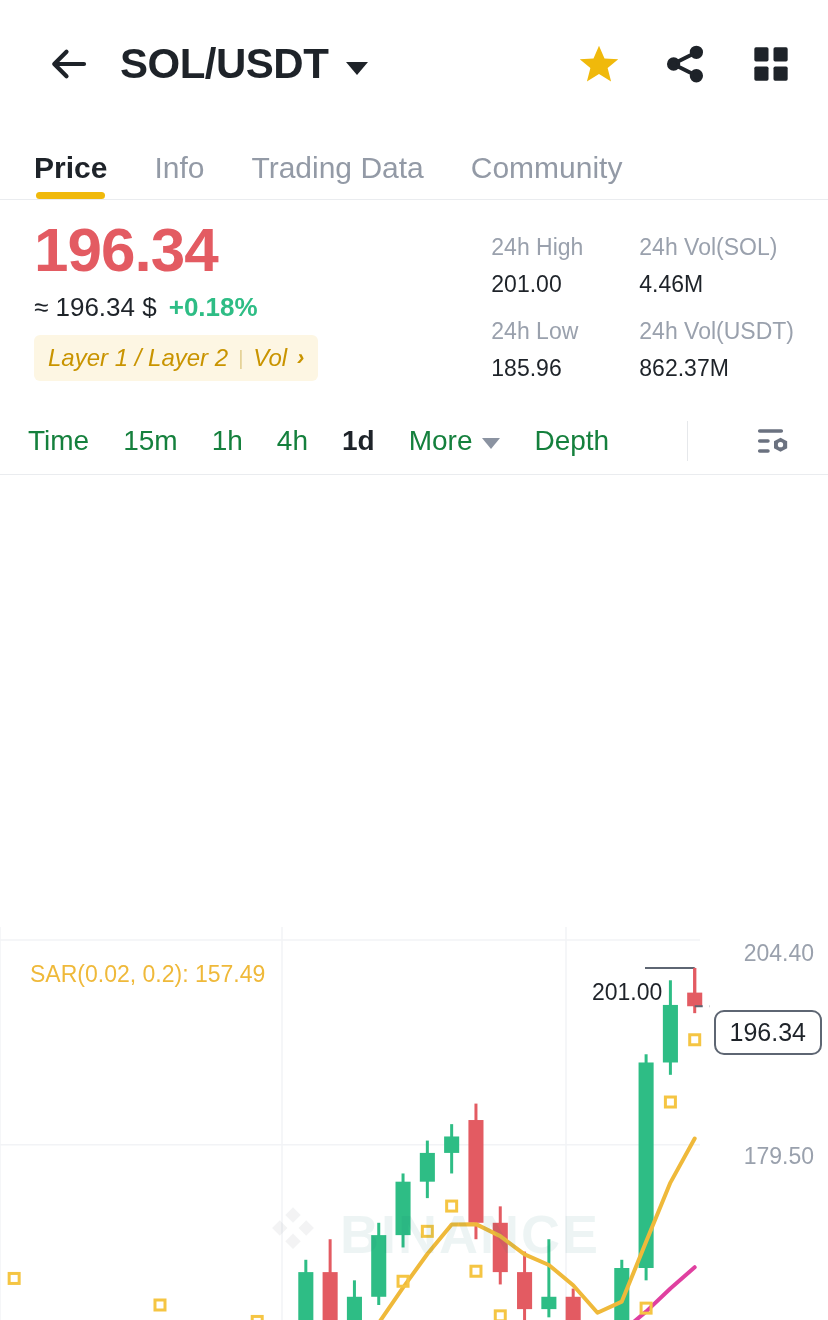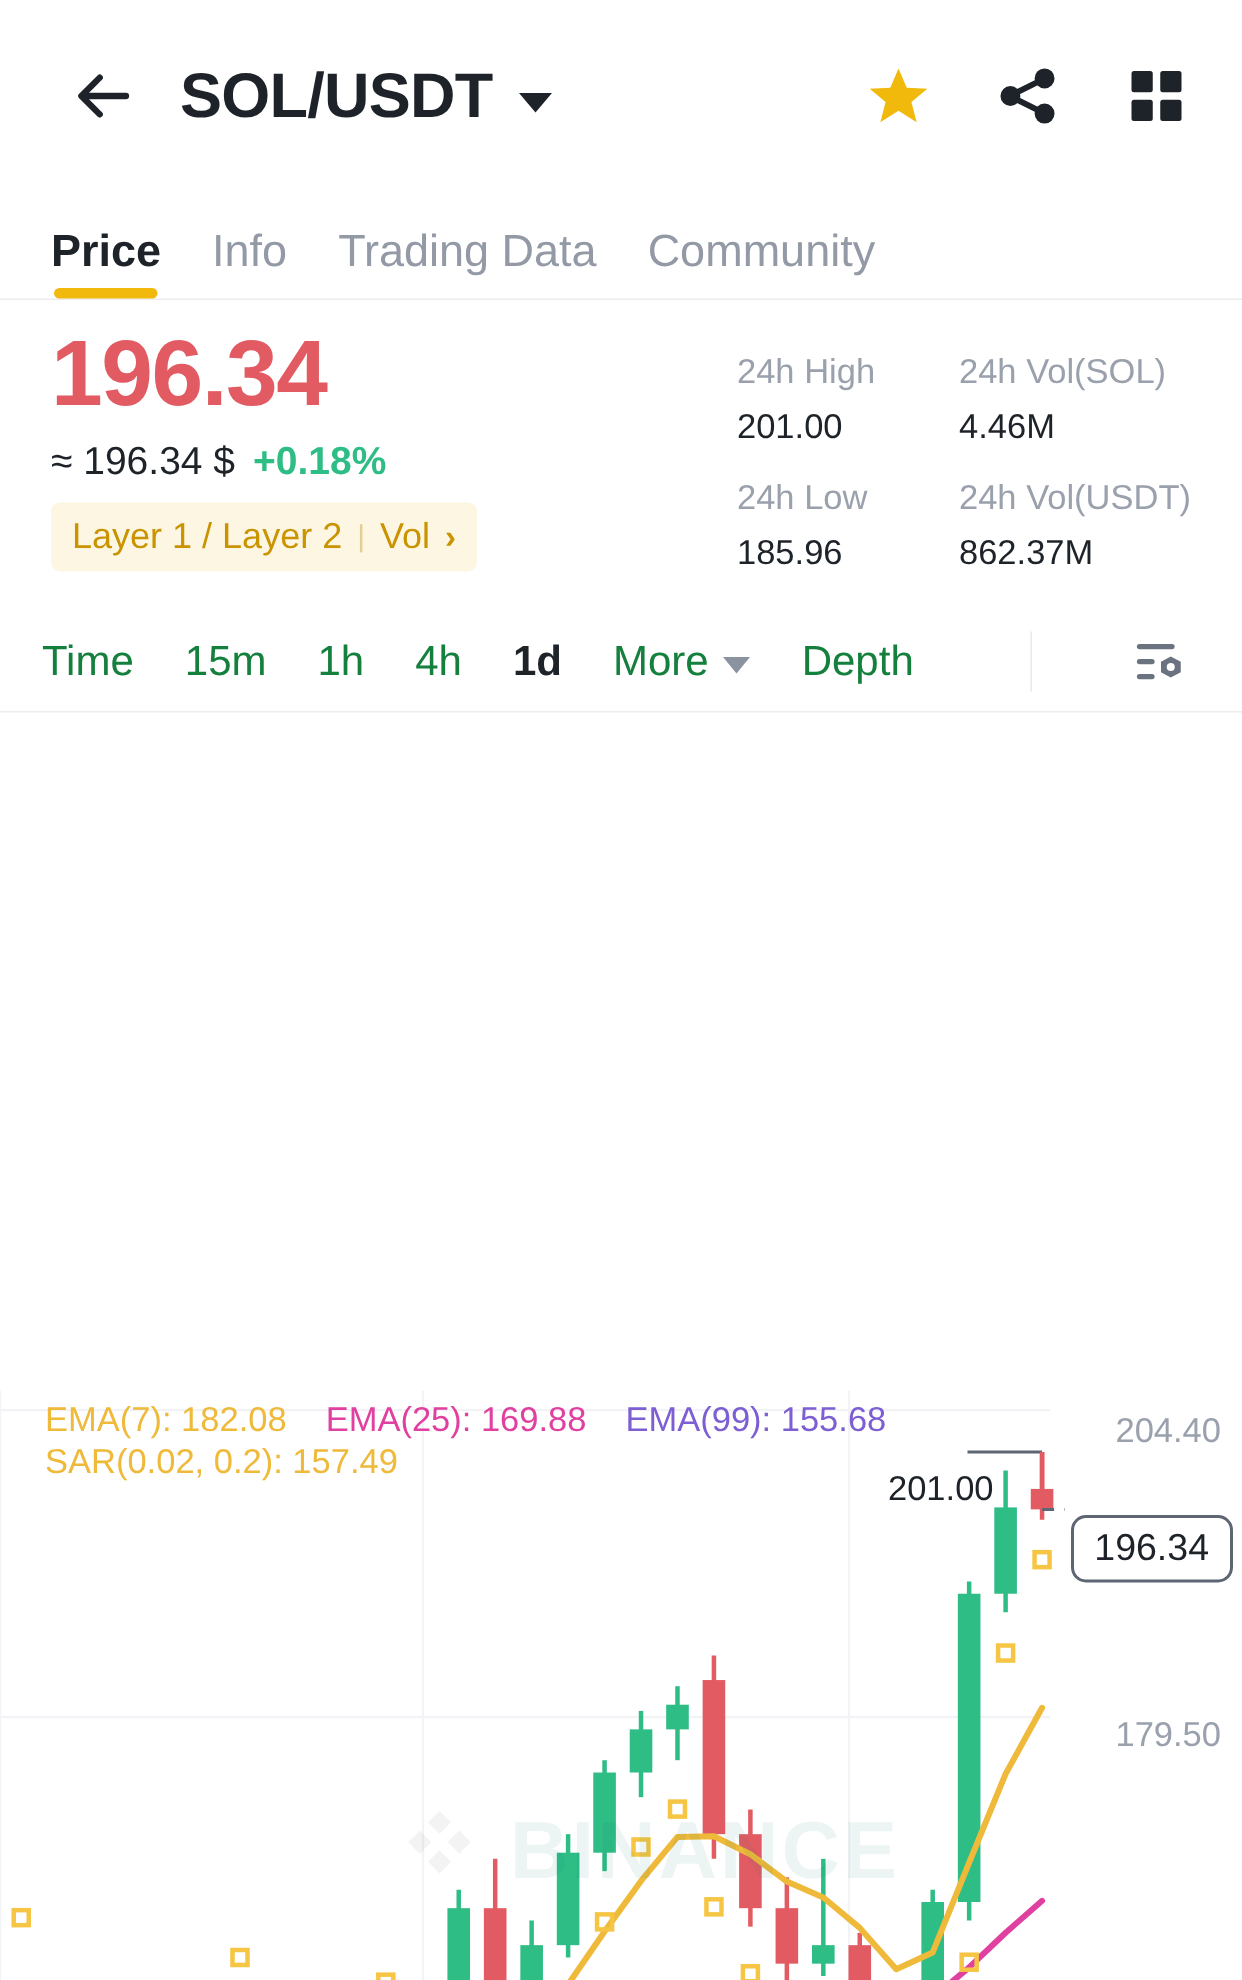--- a/index.html
+++ b/index.html
@@ -26,42 +26,42 @@
   }
   .caret-down {
     width: 0; height: 0; border-left: 11px solid transparent; border-right: 11px solid transparent;
     border-top: 13px solid #1e2329; margin-left: 18px; margin-top: 8px;
   }
   .header-actions { margin-left: auto; display:flex; align-items:center; gap: 40px; }
   .hicon { width: 46px; height: 46px; display:flex; align-items:center; justify-content:center; }
 
   
   .tabs {
-    display: flex; align-items: flex-end; gap: 34px;
+    display: flex; align-items: flex-end; gap: 47px;
     padding: 0 34px; height: 72px; border-bottom: 1px solid #eaecef;
     position: relative;
   }
   .tab { font-size: 30px; color: #939aa6; padding-bottom: 14px; position: relative; white-space: nowrap; }
   .tab.active { color: #1e2329; font-weight: bold; }
   .tab.active::after {
     content: ""; position: absolute; left: 2px; right: 2px; bottom: 0;
     height: 7px; background: #f0b90b; border-radius: 4px;
   }
 
   
   .summary { display: flex; padding: 16px 34px 10px 34px; }
   .sum-left { flex: 0 0 auto; }
   .price-main { font-size: 62px; font-weight: bold; color: #e35b62; line-height: 1.1; letter-spacing:-1px; }
   .price-sub { display:flex; align-items: baseline; gap: 12px; margin-top: 8px; font-size: 26px; }
   .price-approx { color: #1e2329; font-weight: normal; }
   .price-change { color: #2ebd85; font-weight: bold; }
   .layer-badge {
     margin-top: 12px; display: inline-flex; align-items:center; gap: 10px;
     background: #fdf6e3; color: #c99400; border-radius: 6px;
-    padding: 9px 14px; font-size: 24px; width: max-content;
+    padding: 9px 14px; font-size: 24px; width: max-content; font-style: italic;
   }
   .badge-sep { color: #e3cf92; font-size: 20px; }
   .badge-chevron { font-size: 22px; font-weight: bold; }
 
   .sum-right {
     margin-left: auto; display: grid;
     grid-template-columns: 132px 1fr; grid-auto-rows: min-content;
     column-gap: 16px; row-gap: 0; padding-top: 14px; min-width: 290px;
   }
   .stat-label { font-size: 23px; color: #9aa1ad; line-height: 1.55; white-space: nowrap; }
@@ -301,25 +301,20 @@
         <rect x="665.4027777777778" y="170.01858347837734" width="10" height="10" fill="none" stroke="#f5c543" stroke-width="3"></rect>
         <rect x="689.7083333333334" y="107.76374347302186" width="10" height="10" fill="none" stroke="#f5c543" stroke-width="3"></rect>
         <line x1="645" y1="40.950194135761194" x2="694.7083333333334" y2="40.950194135761194" stroke="#5e6673" stroke-width="2"></line>
         <line x1="694.7083333333334" y1="40.950194135761194" x2="694.7083333333334" y2="79.25840139242203" stroke="#e35b62" stroke-width="3"></line>
         <line x1="694.7083333333334" y1="79.25840139242203" x2="710" y2="79.25840139242203" stroke="#5e6673" stroke-width="2" stroke-dasharray="8 7"></line>
         <line x1="62.763888888888886" y1="599.0498058642388" x2="62.763888888888886" y2="613.0498058642388" stroke="#e35b62" stroke-width="3"></line>
         <line x1="62.763888888888886" y1="613.0498058642388" x2="132" y2="613.0498058642388" stroke="#5e6673" stroke-width="2"></line>
         <line x1="0" y1="655" x2="828" y2="655" stroke="#eaecef" stroke-width="2"></line>
       </svg>
 
-    <div class="legend-row legend-ema">
-      <span class="lg-ema7">EMA(7): 182.08</span>
-      <span class="lg-ema25">EMA(25): 169.88</span>
-      <span class="lg-ema99">EMA(99): 155.68</span>
-    </div>
     <div class="legend-row legend-sar">
       <span class="lg-ema7">SAR(0.02, 0.2): 157.49</span>
     </div>
 
     <div class="axis-label" style="top:465px;">204.40</div>
     <div class="axis-label" style="top:668px;">179.50</div>
 
     <div class="price-tag">196.34</div>
 
     <div class="hi-label">201.00</div>

